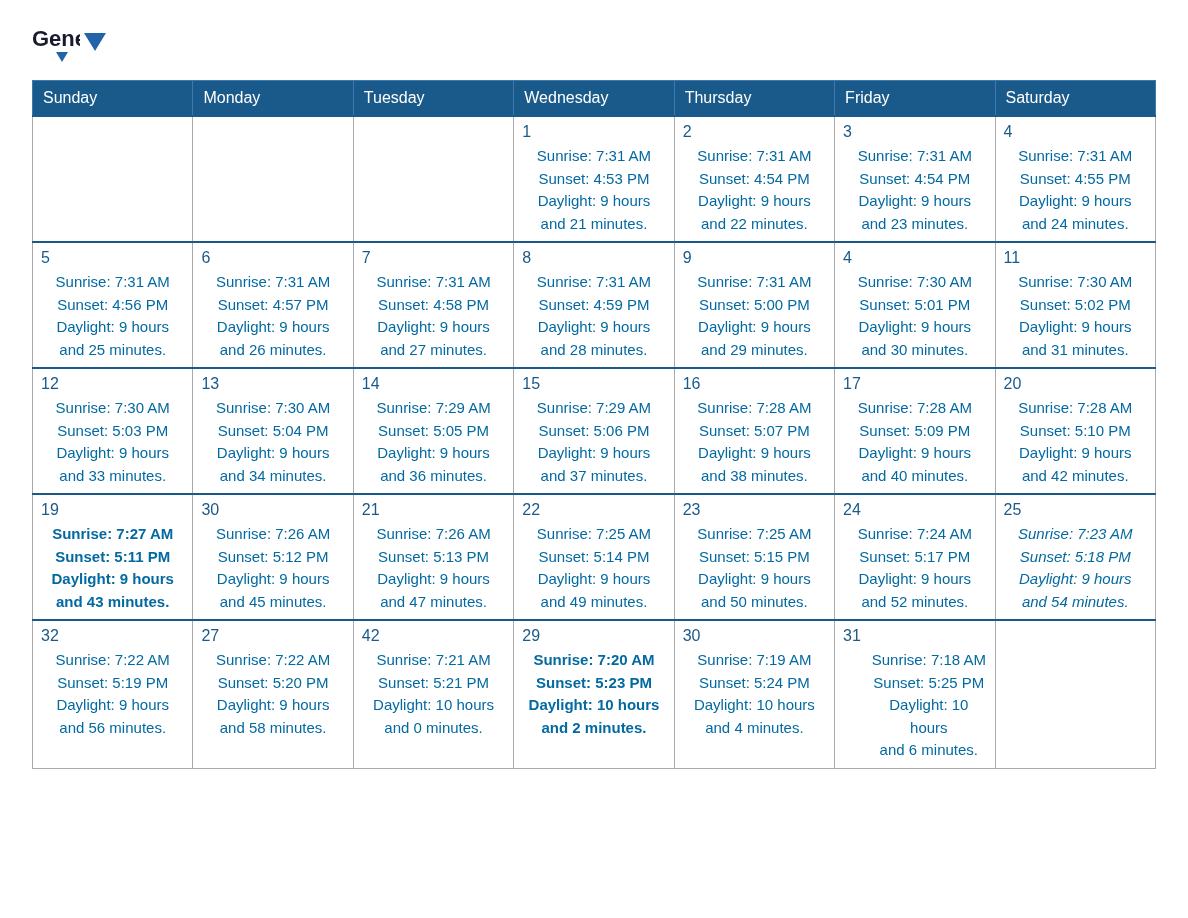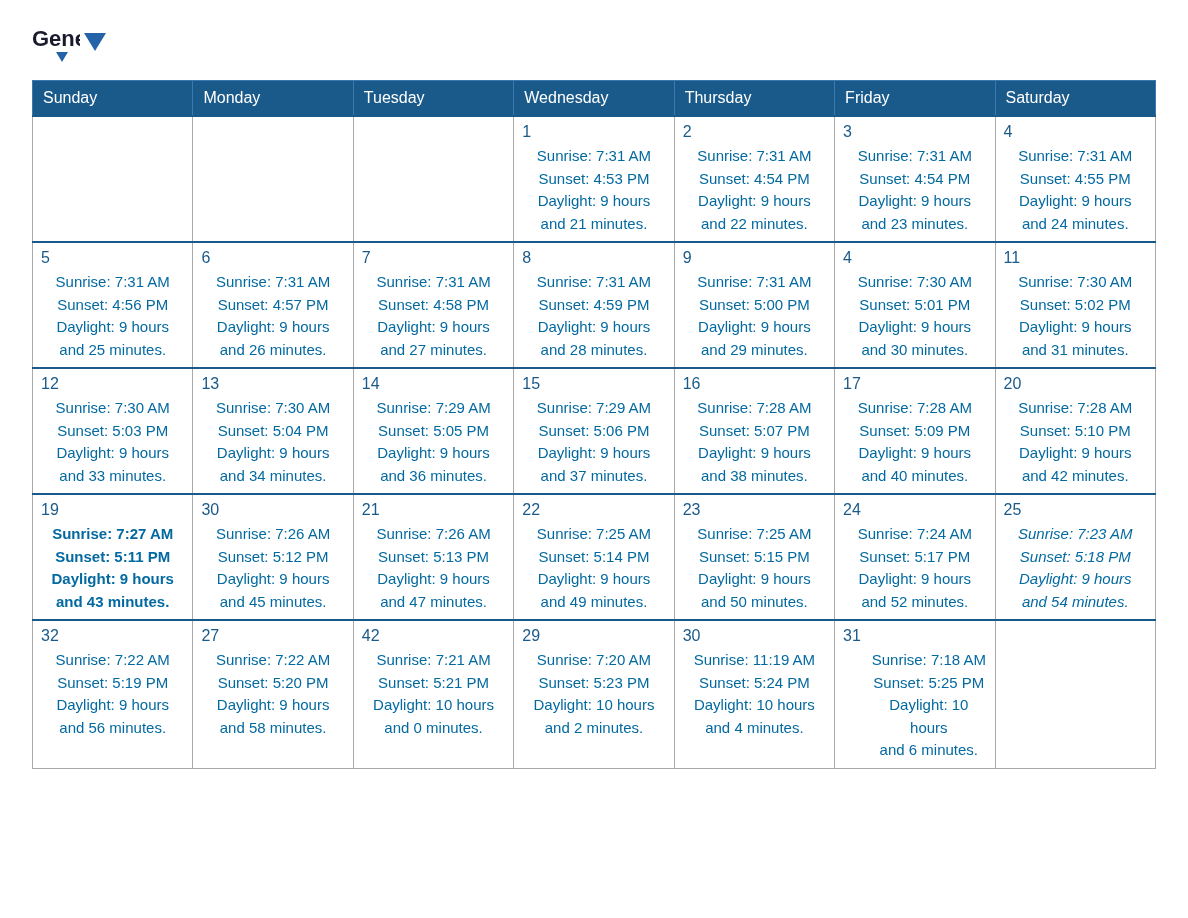--- a/index.html
+++ b/index.html
@@ -328,28 +328,28 @@
         </td>
         <td>
           <span class="day-num">42</span>
           <div class="day-info" style="white-space: pre-line;">Sunrise: 7:21 AM
 Sunset: 5:21 PM
 Daylight: 10 hours
 and 0 minutes.</div>
         </td>
         <td>
           <span class="day-num">29</span>
-          <div class="day-info" style="white-space: pre-line;">Sunrise: 7:20 AM
+          <div class="day-info" style="white-space: pre-line; font-weight: bold;">Sunrise: 7:20 AM
 Sunset: 5:23 PM
 Daylight: 10 hours
 and 2 minutes.</div>
         </td>
         <td>
           <span class="day-num">30</span>
-          <div class="day-info" style="white-space: pre-line;">Sunrise: 11:19 AM
+          <div class="day-info" style="white-space: pre-line;">Sunrise: 7:19 AM
 Sunset: 5:24 PM
 Daylight: 10 hours
 and 4 minutes.</div>
         </td>
         <td>
           <span class="day-num">31</span>
           <div class="day-info" style="white-space: pre-line; margin-left: 28px;">Sunrise: 7:18 AM
 Sunset: 5:25 PM
 Daylight: 10 hours
 and 6 minutes.</div>

